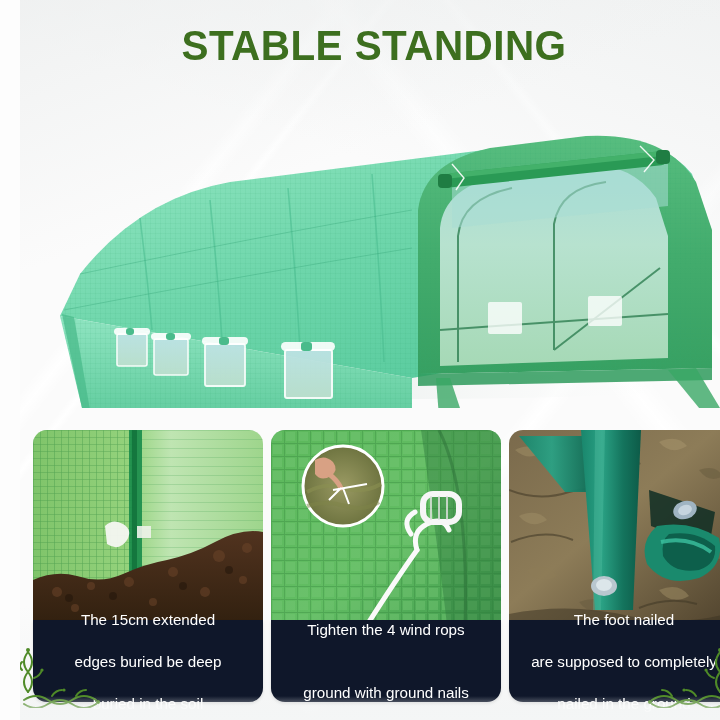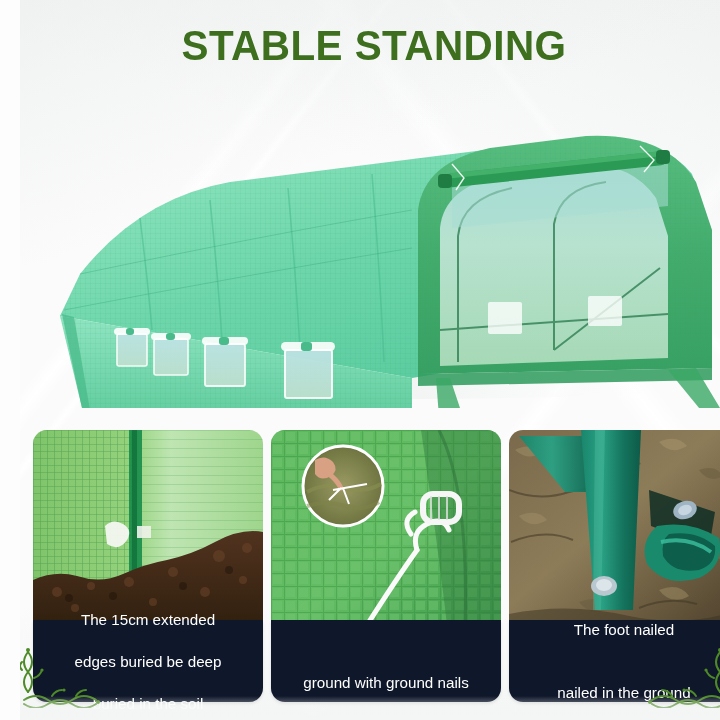--- a/index.html
+++ b/index.html
@@ -312,21 +312,21 @@
               <path d="M160 66 V90"></path>
                 <path d="M168 66 V90"></path>
                 <path d="M176 66 V90"></path>
             </g>
             <path d="M140 104 q-10 -14 4 -22" stroke="#fafafa" stroke-width="5" fill="none" stroke-linecap="round"></path>
           </g>
         </svg>
       </div>
       <div class="caption">
         <span>
-          <br>
+          <span>Tighten the 4 wind rops</span><br>
           <br>
           <span>ground with ground nails</span>
         </span>
       </div>
     </div>
 
     <div class="panel p3">
       <div class="photo">
         <svg viewBox="0 0 230 195" preserveAspectRatio="none">
           <defs>
@@ -384,21 +384,21 @@
 
           <ellipse cx="95" cy="156" rx="13" ry="10" fill="#b9c7cf"></ellipse>
           <ellipse cx="95" cy="155" rx="8" ry="6" fill="#e2ebef" opacity=".85"></ellipse>
 
           <path d="M0 184 q60 -12 120 2 q56 12 110 -6 L230 195 L0 195 Z" fill="#3a3122" opacity=".5"></path>
         </svg>
       </div>
       <div class="caption">
         <span>
           <span>The foot nailed</span><br>
-          <br>
+          <span>are supposed to completely</span><br>
           <span>nailed in the ground</span>
         </span>
       </div>
     </div>
   </div>
 
   <div class="orn left">
     <svg viewBox="0 0 86 60">
       <g stroke="#4f8a28" stroke-width="2" fill="none" stroke-linecap="round">
         <path d="M10 4 q8 10 0 20 q-8 10 0 20"></path>

